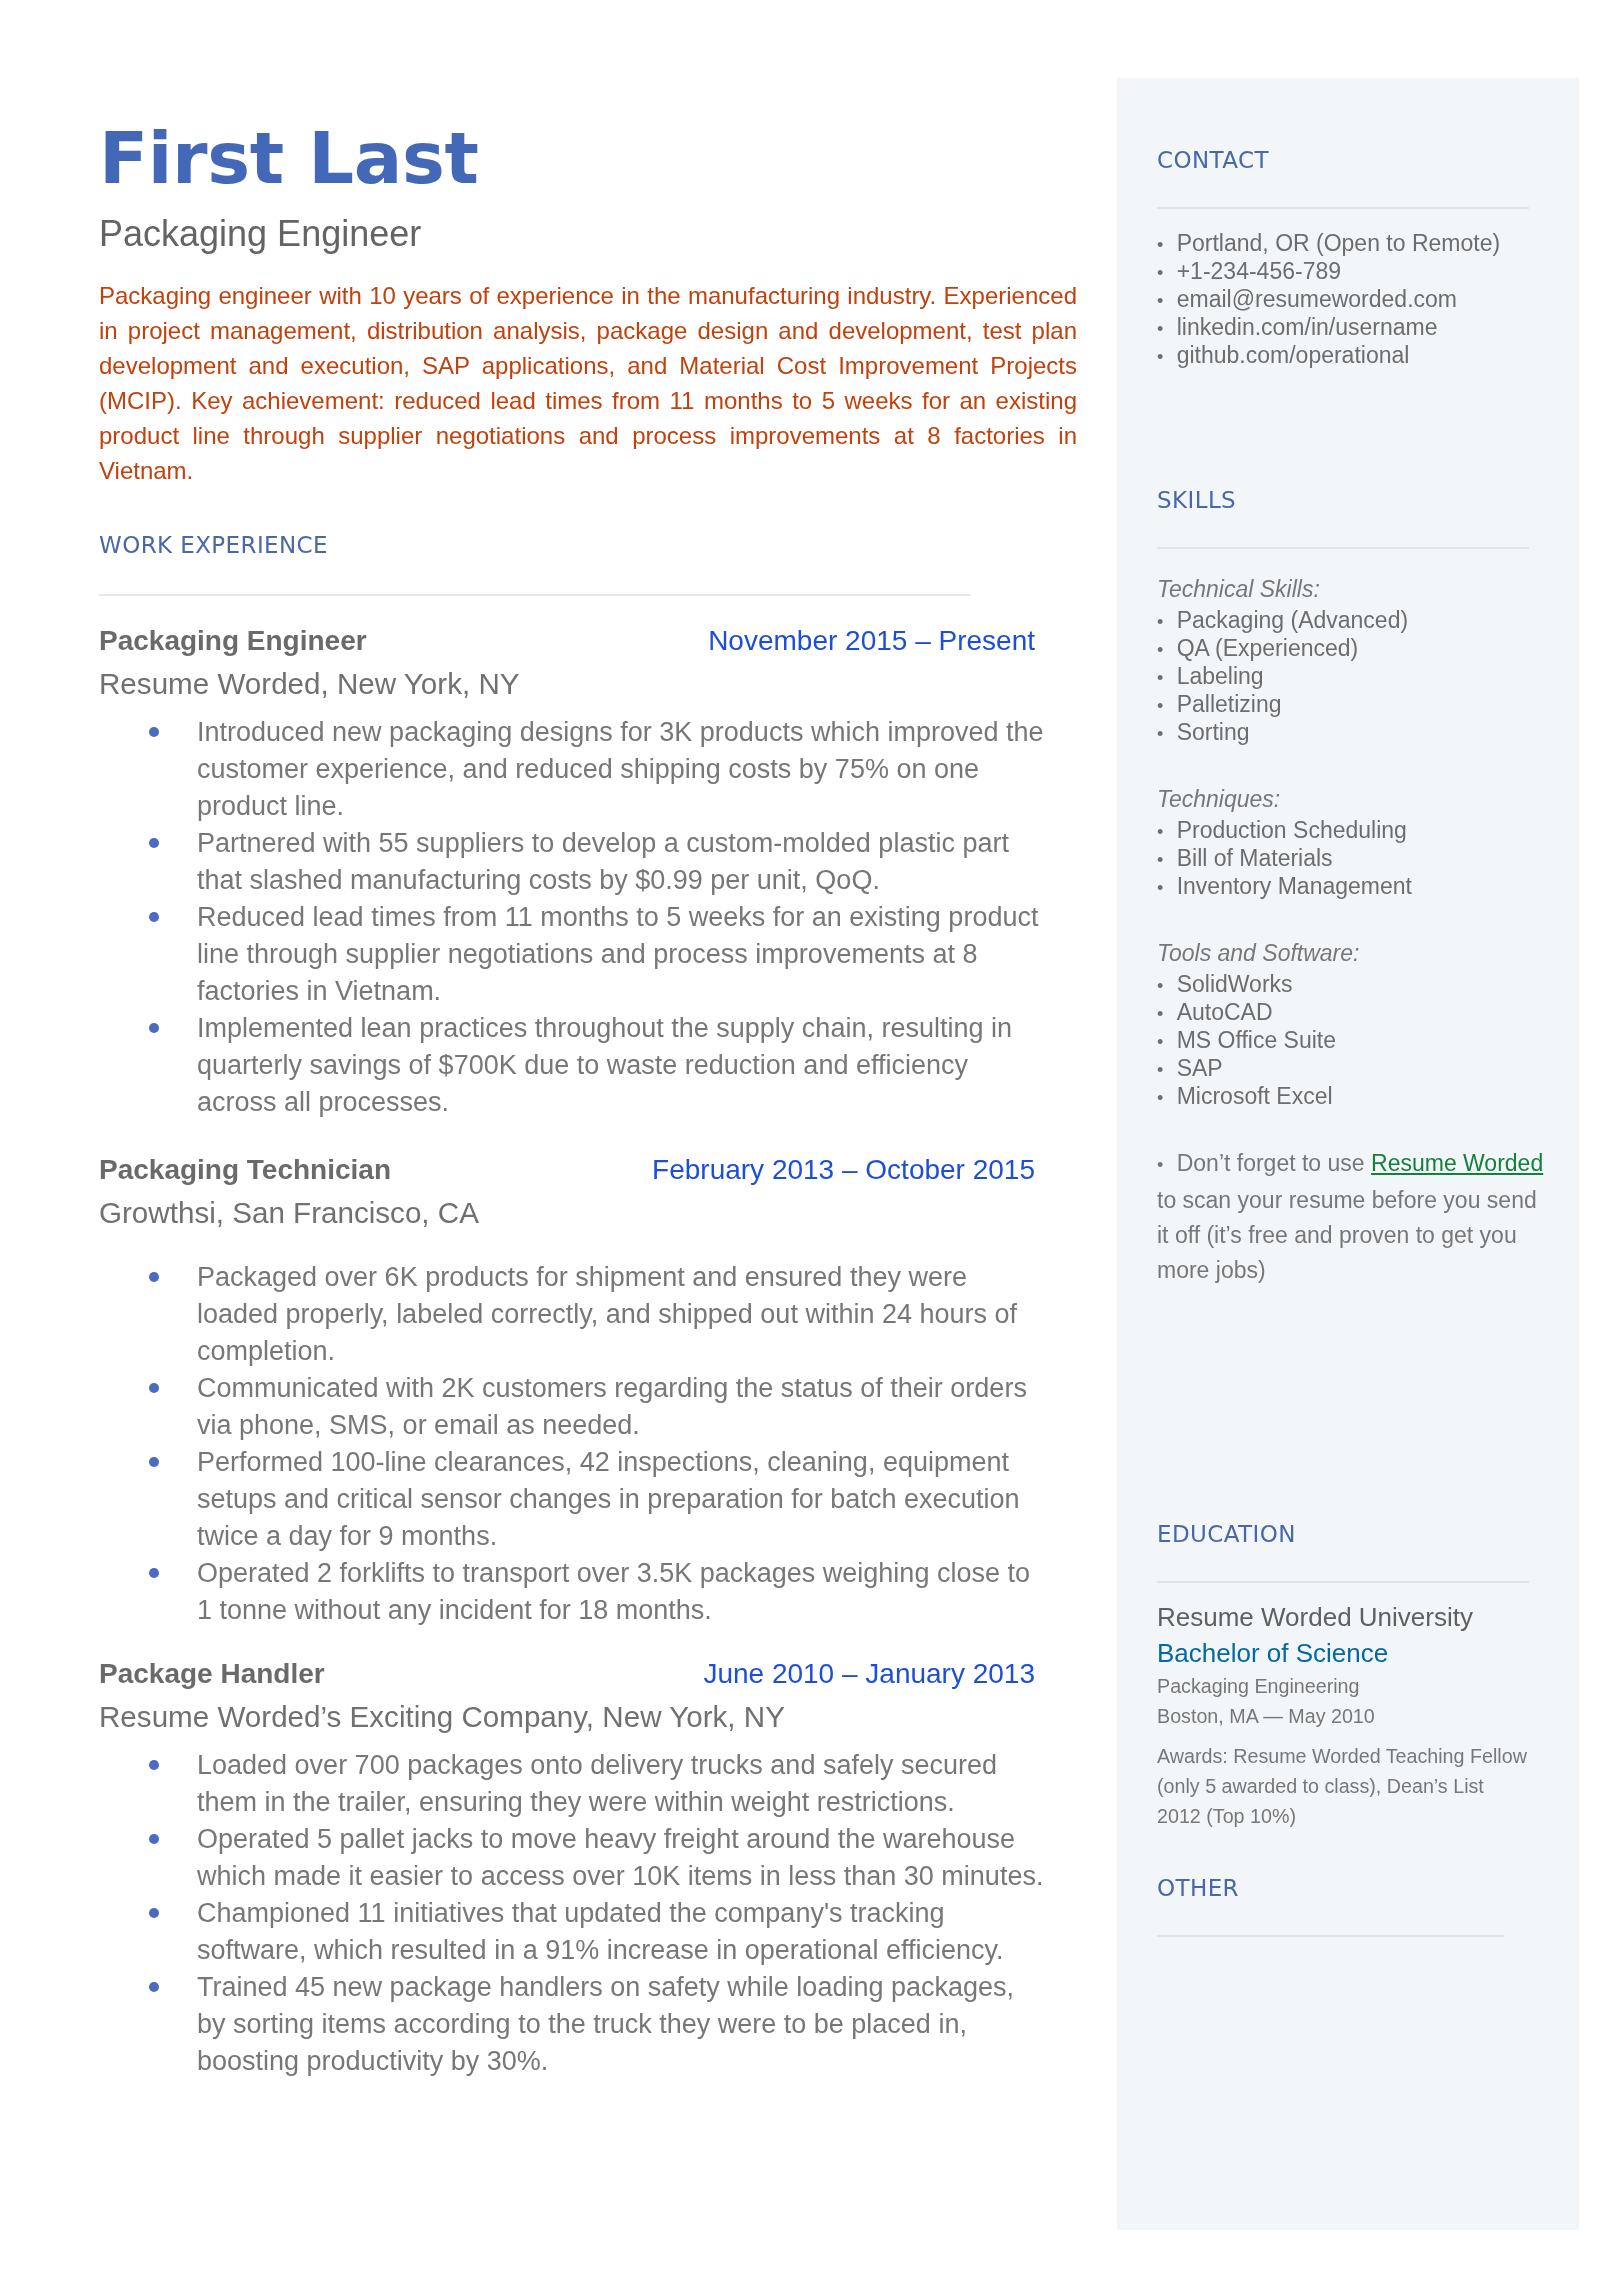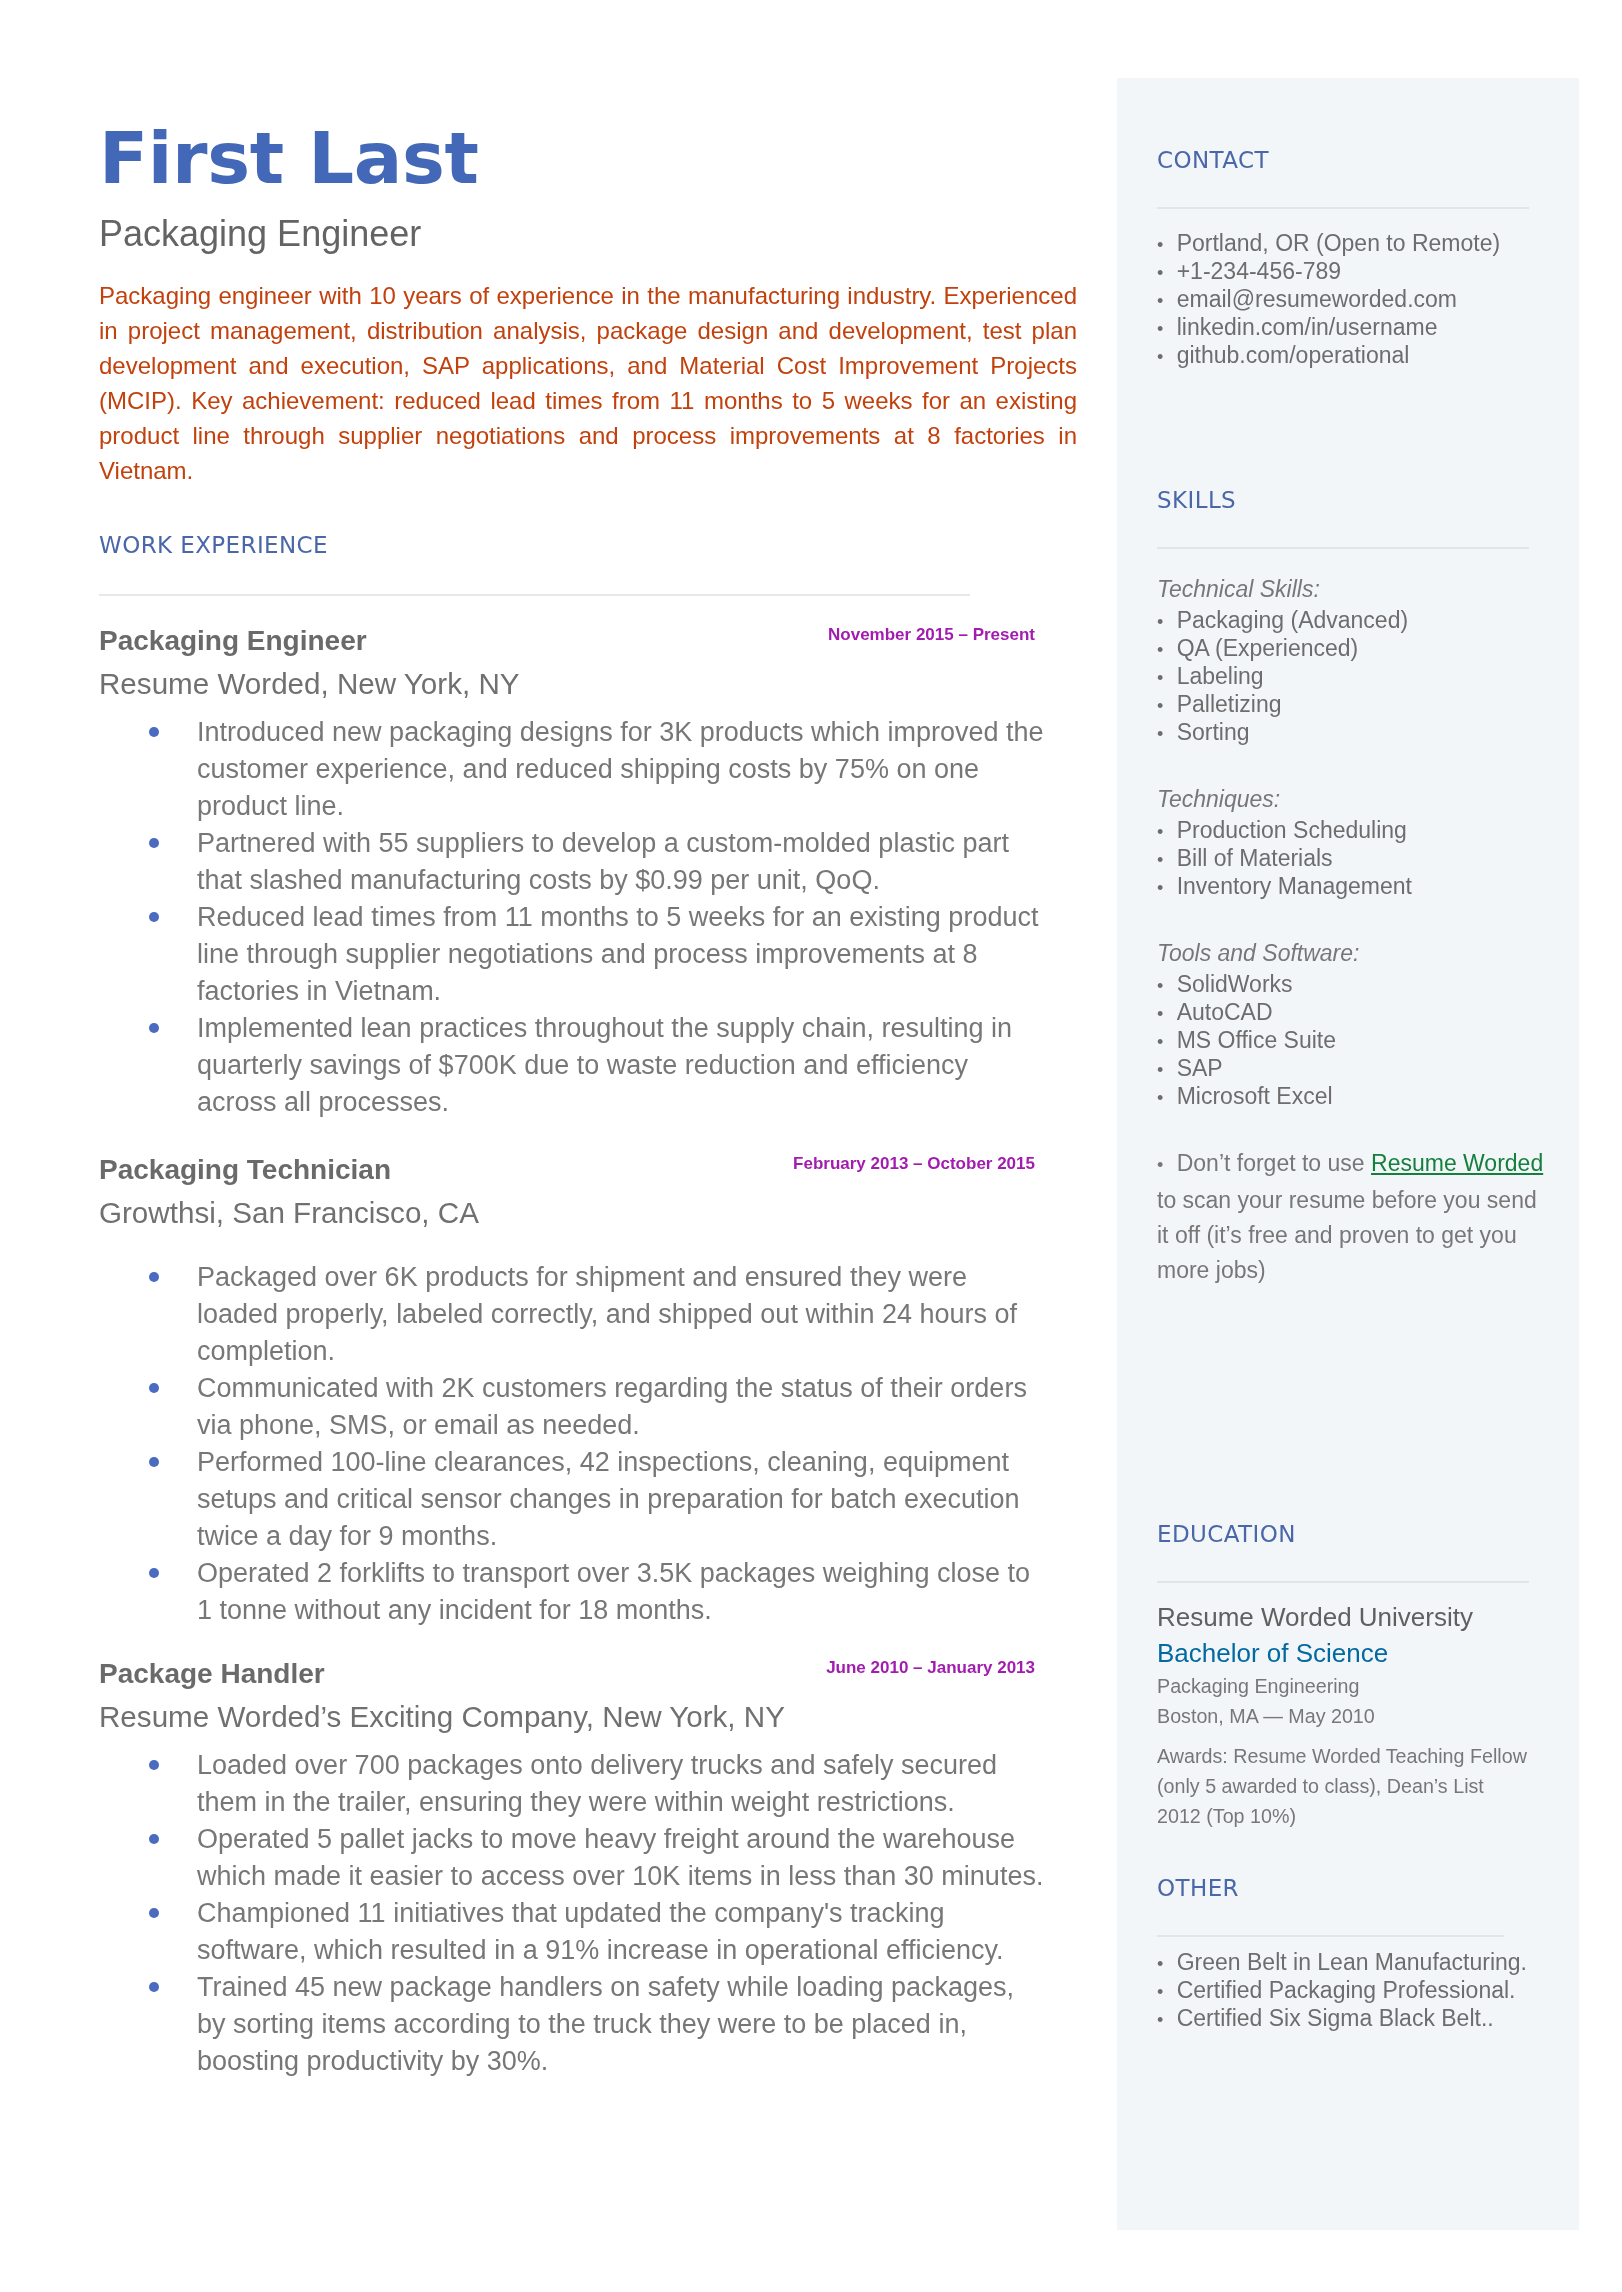--- a/index.html
+++ b/index.html
@@ -10,21 +10,21 @@
   .name { position: absolute; top: 116px; left: 0; font-size: 72px; font-weight: bold; color: #4468b8; letter-spacing: -0.4px; font-family: "DejaVu Sans", sans-serif; }
   .title { position: absolute; top: 213px; left: 0; font-size: 36px; color: #646464; }
   .summary { position: absolute; top: 278px; left: 0; width: 978px; font-size: 24px; line-height: 35px; color: #c2410c; text-align: justify; }
 
   .sec-head { position: absolute; font-family: "DejaVu Sans", sans-serif; font-size: 23px; color: #4a67a8; letter-spacing: 0.4px; }
   .rule { position: absolute; height: 1.8px; background: #e6e8ec; }
 
   .job { position: absolute; left: 0; width: 936px; }
   .job-head { position: relative; height: 39px; }
   .job-title { position: absolute; left: 0; top: 0; font-size: 28px; font-weight: bold; color: #6a6a6a; }
-  .job-dates { position: absolute; right: 0; top: 0; font-size: 17px; color: #a21caf; font-weight: bold; }
+  .job-dates { position: absolute; right: 0; top: 0; font-size: 28px; color: #1d4ed8; }
   .job-company { font-size: 29.6px; color: #707070; margin-top: 0px; line-height: 39px; }
   .bullets { list-style: none; margin-left: 50px; }
   .bullets li { position: relative; padding-left: 48px; font-size: 27px; line-height: 37px; color: #777; width: 896px; }
   .bullets li .dot { position: absolute; left: 0; top: 13.4px; width: 9.9px; height: 9.9px; border-radius: 50%; background: #4a6bc0; }
 
   .sidebar { position: absolute; left: 1117px; top: 78px; width: 462px; height: 2152px; background: #f3f6f9; }
   .sb { position: absolute; left: 40px; width: 394px; margin-top: 30px; }
   .sb-head { font-family: "DejaVu Sans", sans-serif; font-size: 23px; color: #4a67a8; letter-spacing: 0.4px; }
   .sb-rule { height: 1.8px; background: #e1e4e8; width: 372px; }
   .sb-list { list-style: none; }
@@ -145,20 +145,15 @@
     <div class="edu-school" style="margin-top:16px;">Resume Worded University</div>
     <div class="edu-degree">Bachelor of Science</div>
     <div class="edu-small">Packaging Engineering</div>
     <div class="edu-small">Boston, MA — May 2010</div>
     <div class="edu-small" style="margin-top:10.7px;width:376px;">Awards: Resume Worded Teaching Fellow (only 5 awarded to class), Dean’s List 2012 (Top 10%)</div>
   </div>
 
   <div class="sb" style="top:1767px;">
     <div class="sb-head">OTHER</div>
     <div class="sb-rule" style="margin-top:34px;width:347px;"></div>
-    <ul class="sb-list" style="margin-top:12.5px;width:376px;">
-      <li><span class="b">•</span><span>Green Belt in Lean Manufacturing.</span></li>
-      <li><span class="b">•</span><span>Certified Packaging Professional.</span></li>
-      <li><span class="b">•</span><span>Certified Six Sigma Black Belt..</span></li>
-    </ul>
   </div>
 </div>
 
 
 </body></html>

